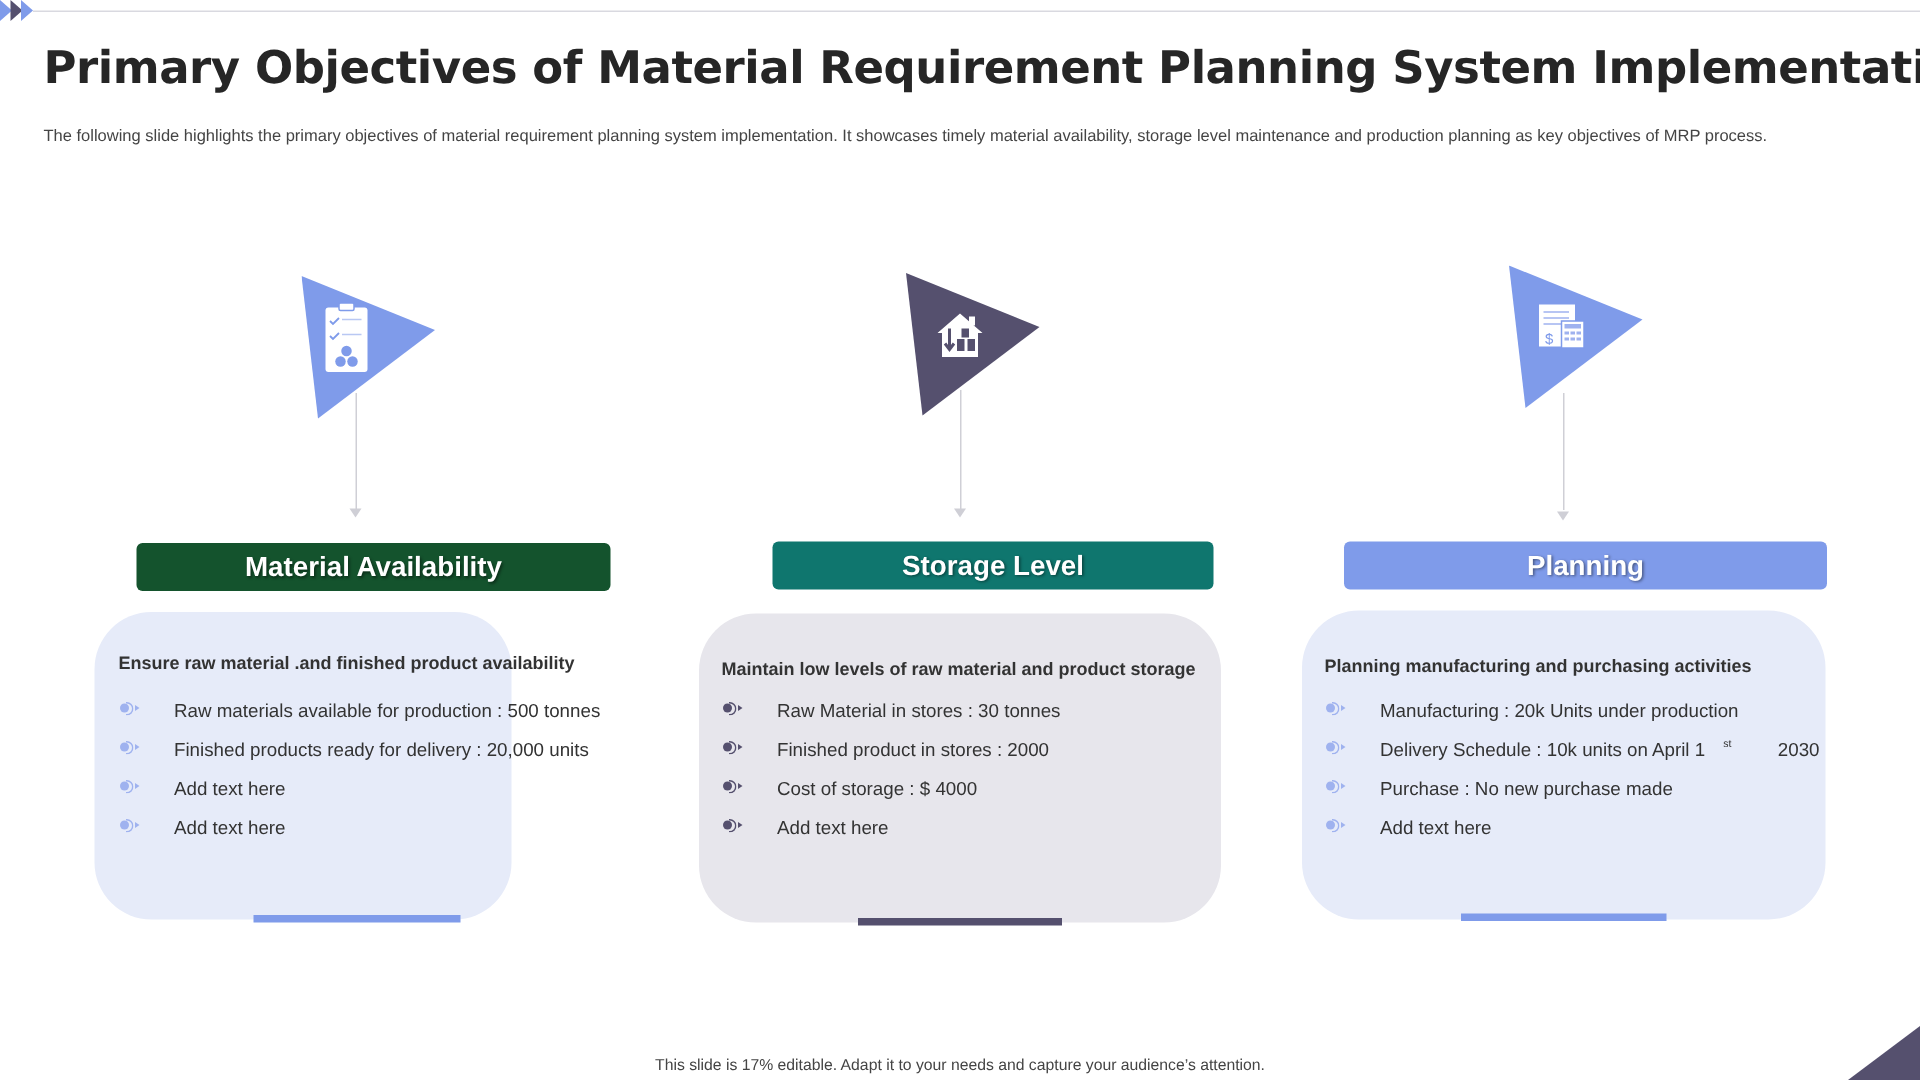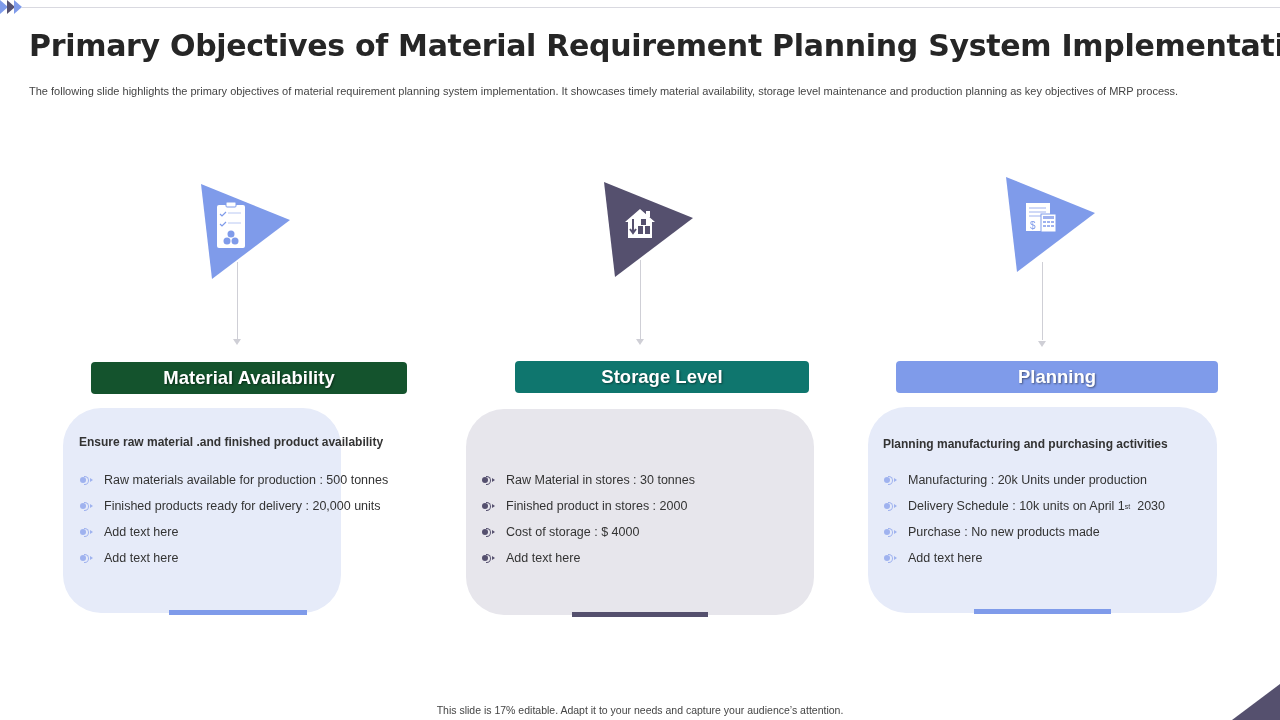--- a/index.html
+++ b/index.html
@@ -12,21 +12,21 @@
   .subtitle { position:absolute; left:29px; top:84px; width:1170px; font-size:11px; line-height:14px; color:#444; }
   .flag { position:absolute; }
   .flag svg { display:block; }
   .stem { position:absolute; width:1px; background:#cfcfd6; }
   .arrowhead { position:absolute; width:0; height:0; border-left:4px solid transparent; border-right:4px solid transparent; border-top:6px solid #cfcfd6; }
   .head { position:absolute; height:32px; border-radius:4px; color:#fff; font-weight:bold; font-size:18.5px;
           display:flex; align-items:center; justify-content:center; text-shadow:1px 1px 2px rgba(0,0,0,0.45); }
   .card { position:absolute; border-radius:38px; }
   .card-title { position:absolute; left:16px; font-weight:bold; font-size:12px; color:#333; white-space:nowrap; }
   .bullets { position:absolute; left:16px; margin:0; padding:0; list-style:none; }
-  .bullets li { display:flex; align-items:center; height:26px; font-size:12.5px; color:#333; white-space:nowrap; }
+  .bullets li { display:flex; align-items:flex-start; height:26px; font-size:12.5px; color:#333; white-space:nowrap;gap:12px; }
   .bullet-icon { width:14px; height:10px; margin-right:11px; position:relative; flex:0 0 14px; }
   .bullet-icon .dot { position:absolute; left:1px; top:2px; width:6px; height:6px; border-radius:50%; }
   .bullet-icon .arc { position:absolute; left:5px; top:1px; width:4px; height:7px; border:1.5px solid; border-left:none; border-radius:0 6px 6px 0; }
   .bullet-icon .tip { position:absolute; left:11px; top:3px; width:0; height:0; border-top:2px solid transparent; border-bottom:2px solid transparent; border-left:3px solid; }
   .bar { position:absolute; height:5px; }
   .footer { position:absolute; left:0; width:1280px; top:704px; text-align:center; font-size:10.5px; color:#444; }
   .corner { position:absolute; right:0; bottom:0; width:0; height:0; border-left:48px solid transparent; border-bottom:36px solid #55506e; }
   sup { font-size:7px; }
 </style>
 </head>
@@ -108,20 +108,21 @@
       <path d="M26 47 L29 51 L32 47" stroke="#55506e" stroke-width="2" fill="none"></path>
       <rect x="34" y="44" width="5" height="8" fill="#55506e"></rect>
       <rect x="41" y="44" width="5" height="8" fill="#55506e"></rect>
       <rect x="37" y="37" width="5" height="6" fill="#55506e"></rect>
     </svg>
   </div>
   <div class="stem" style="left:640px;top:260px;height:80px;"></div>
   <div class="arrowhead" style="left:636px;top:339px;"></div>
   <div class="head" style="left:515px;top:361px;width:294px;background:#0f766e;">Storage Level</div>
   <div class="card" style="left:466px;top:409px;width:348px;height:206px;background:#e7e6ec;">
+    <div class="card-title" style="top:30px;left:15px;">Maintain low levels of raw material and product storage</div>
     <ul class="bullets" style="top:58px;left:15px;">
       <li>
           <span class="bullet-icon" style="color:#55506e;">
             <span class="dot" style="background:#55506e;"></span>
             <span class="arc"></span>
             <span class="tip"></span>
           </span>
           <span>Raw Material in stores : 30 tonnes</span>
         </li>
       <li>
@@ -190,21 +191,21 @@
             <span class="dot" style="background:#9fb2ef;"></span>
             <span class="arc"></span>
             <span class="tip"></span>
           </span><span>Delivery Schedule : 10k units on April 1</span><sup>st</sup>&nbsp;&nbsp;<span>2030</span></li>
       <li>
           <span class="bullet-icon" style="color:#9fb2ef;">
             <span class="dot" style="background:#9fb2ef;"></span>
             <span class="arc"></span>
             <span class="tip"></span>
           </span>
-          <span>Purchase : No new products made</span>
+          <span>Purchase : No new purchase made</span>
         </li>
       <li>
           <span class="bullet-icon" style="color:#9fb2ef;">
             <span class="dot" style="background:#9fb2ef;"></span>
             <span class="arc"></span>
             <span class="tip"></span>
           </span>
           <span>Add text here</span>
         </li>
     </ul>

